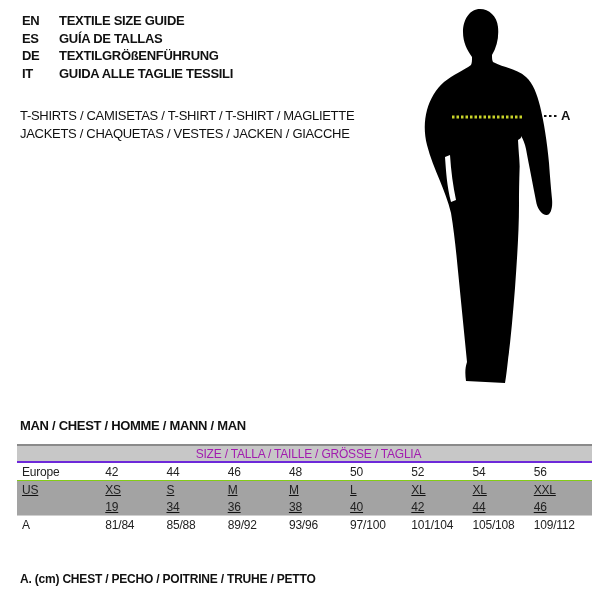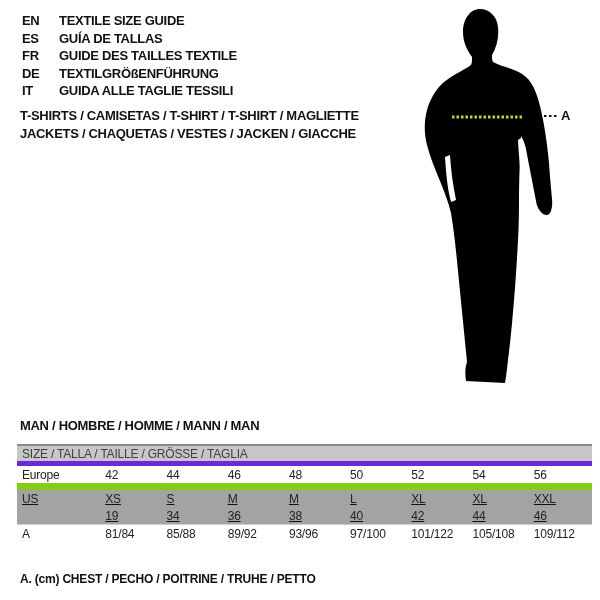--- a/index.html
+++ b/index.html
@@ -5,63 +5,59 @@
   html,body{margin:0;padding:0;background:#fff;}
   .canvas{
     position:relative;width:592px;height:600px;background:#ffffff;overflow:hidden;
     font-family:"Liberation Sans","DejaVu Sans",sans-serif;color:#111;
   }
   
   .lang-list{position:absolute;left:22px;top:12px;}
   .lang-row{display:flex;line-height:17.5px;font-size:13px;font-weight:700;letter-spacing:-0.3px;}
   .lang-code{width:37px;flex:0 0 37px;}
   
-  .category{position:absolute;left:20px;top:107px;font-size:13px;font-weight:700;letter-spacing:-0.3px;line-height:18px;}
+  .category{position:absolute;left:20px;top:107px;font-size:13px;font-weight:400;letter-spacing:-0.3px;line-height:18px;}
   
   .figure-svg{position:absolute;left:415px;top:5px;}
   .measure-label{position:absolute;left:561px;top:108px;font-size:13px;font-weight:700;}
   
   .section-title{position:absolute;left:20px;top:418px;font-size:13px;font-weight:700;letter-spacing:-0.3px;}
   
   .size-table{
     position:absolute;left:17px;top:444px;width:578px;
     border-collapse:collapse;table-layout:fixed;border-top:2px solid #8a8a8a;
   }
   .size-table td{
     font-size:12px;color:#222;text-align:left;padding:0;height:17px;vertical-align:middle;
     letter-spacing:-0.2px;
   }
   .size-table tr.thead td{
-    background:#c7c7c7;text-align:left;padding-left:5px;height:15px;color:#404040;
-    border-bottom:5px solid #6d28d9;
+    background:#c7c7c7;text-align:center;padding-left:5px;height:15px;color:#a21caf;
+    border-bottom:2px solid #6d28d9;
   }
   .size-table td.col-label{text-align:left;padding-left:5px;}
   .size-table tr.stripe{background:#a3a3a3;text-decoration:underline;}
-  .size-table tr.r-europe td{border-bottom:7px solid #84cc16;}
+  .size-table tr.r-europe td{border-bottom:1px solid #84cc16;}
   .size-table tr.r-blank td{border-bottom:1px solid #cfcfcf;}
   
   .footnote{position:absolute;left:20px;top:572px;font-size:12px;font-weight:700;letter-spacing:-0.2px;}
 </style>
 </head>
 <body>
 
 <div class="canvas">
 
   <div class="lang-list">
     <div class="lang-row">
       <span class="lang-code">EN</span>
       <span class="lang-label">TEXTILE SIZE GUIDE</span>
     </div>
     <div class="lang-row">
       <span class="lang-code">ES</span>
       <span class="lang-label">GUÍA DE TALLAS</span>
-    </div>
-    <div class="lang-row">
-      <span class="lang-code">FR</span>
-      <span class="lang-label">GUIDE DES TAILLES TEXTILE</span>
     </div>
     <div class="lang-row">
       <span class="lang-code">DE</span>
       <span class="lang-label">TEXTILGRÖßENFÜHRUNG</span>
     </div>
     <div class="lang-row">
       <span class="lang-code">IT</span>
       <span class="lang-label">GUIDA ALLE TAGLIE TESSILI</span>
     </div>
   </div>
@@ -105,21 +101,21 @@
     <path fill="#ffffff" d="M106,133 C108,152 111,174 115,194 L110,197 C106,176 104,154 103,135 Z"></path>
     <path fill="#ffffff" d="M35,150 C36,166 38,181 41,195 L36,197 C32,182 31,166 30,152 Z"></path>
     <path fill="#ffffff" d="M94,350 C96,360 98,370 100,379 L92,379 Z"></path>
 
     <line x1="37" y1="112" x2="108" y2="112" stroke="#c9d42a" stroke-width="3" stroke-dasharray="2.5,2"></line>
 
     <line x1="129" y1="111" x2="144" y2="111" stroke="#111111" stroke-width="1.8" stroke-dasharray="2.5,2.5"></line>
   </svg>
   <div class="measure-label">A</div>
 
-  <div class="section-title">MAN / HOMBRE / HOMME / MANN / MAN</div>
+  <div class="section-title">MAN / CHEST / HOMME / MANN / MAN</div>
 
   <table class="size-table">
     <colgroup>
       <col style="width:88px">
       <col span="8" style="width:61px">
     </colgroup>
     <tbody>
       <tr class="thead">
         <td colspan="9">SIZE / TALLA / TAILLE / GRÖSSE / TAGLIA</td>
       </tr>
@@ -156,21 +152,21 @@
         <td>44</td>
         <td>46</td>
       </tr>
       <tr class="r-a">
         <td class="col-label">A</td>
         <td>81/84</td>
         <td>85/88</td>
         <td>89/92</td>
         <td>93/96</td>
         <td>97/100</td>
-        <td>101/122</td>
+        <td>101/104</td>
         <td>105/108</td>
         <td>109/112</td>
       </tr>
     </tbody>
   </table>
 
   <div class="footnote">A. (cm) CHEST / PECHO / POITRINE / TRUHE / PETTO</div>
 
 </div>
 

